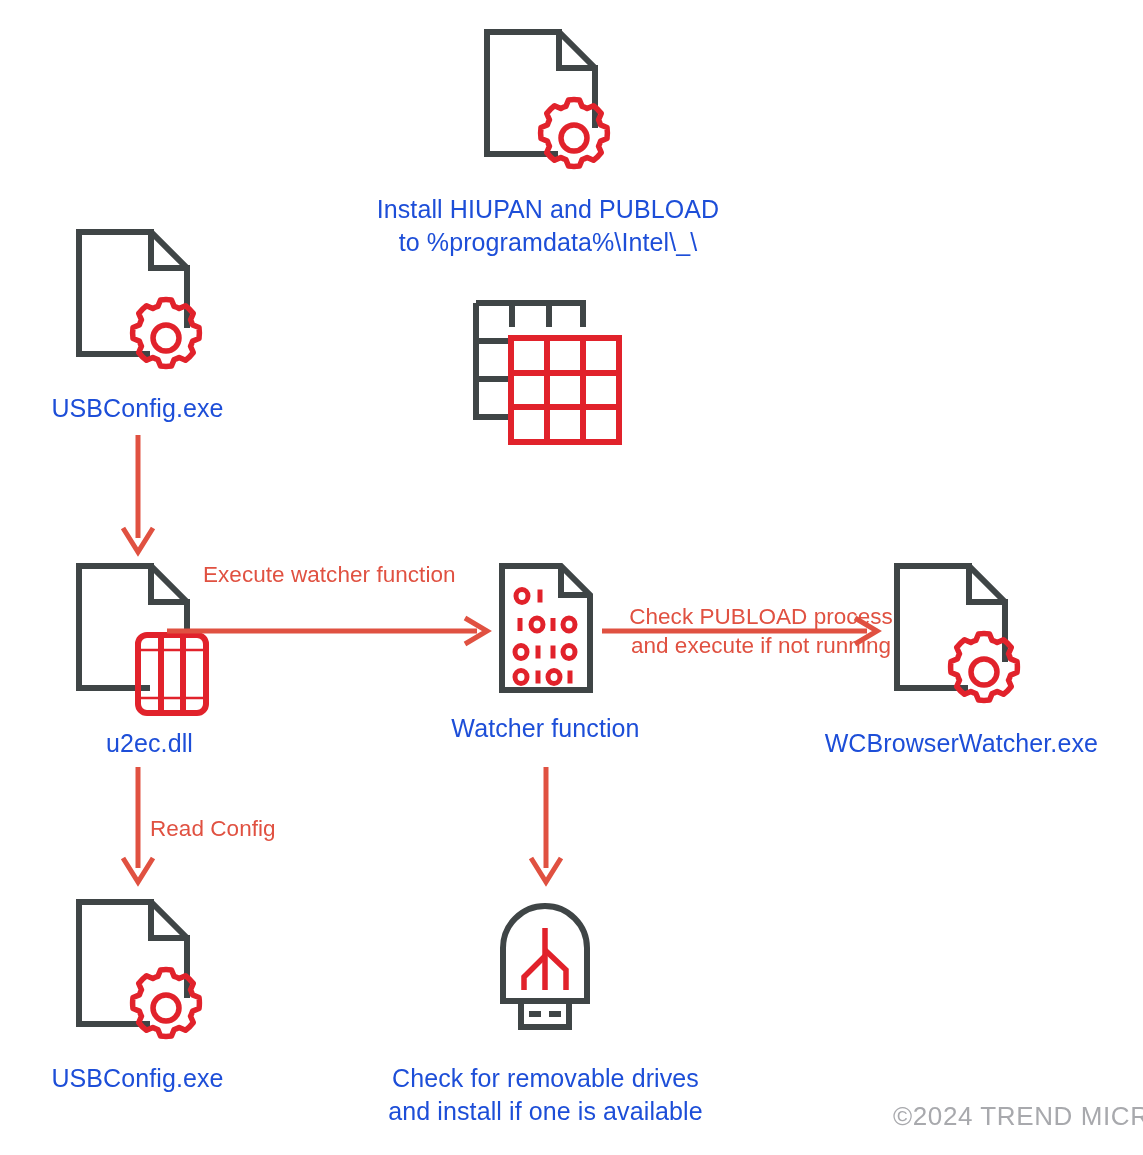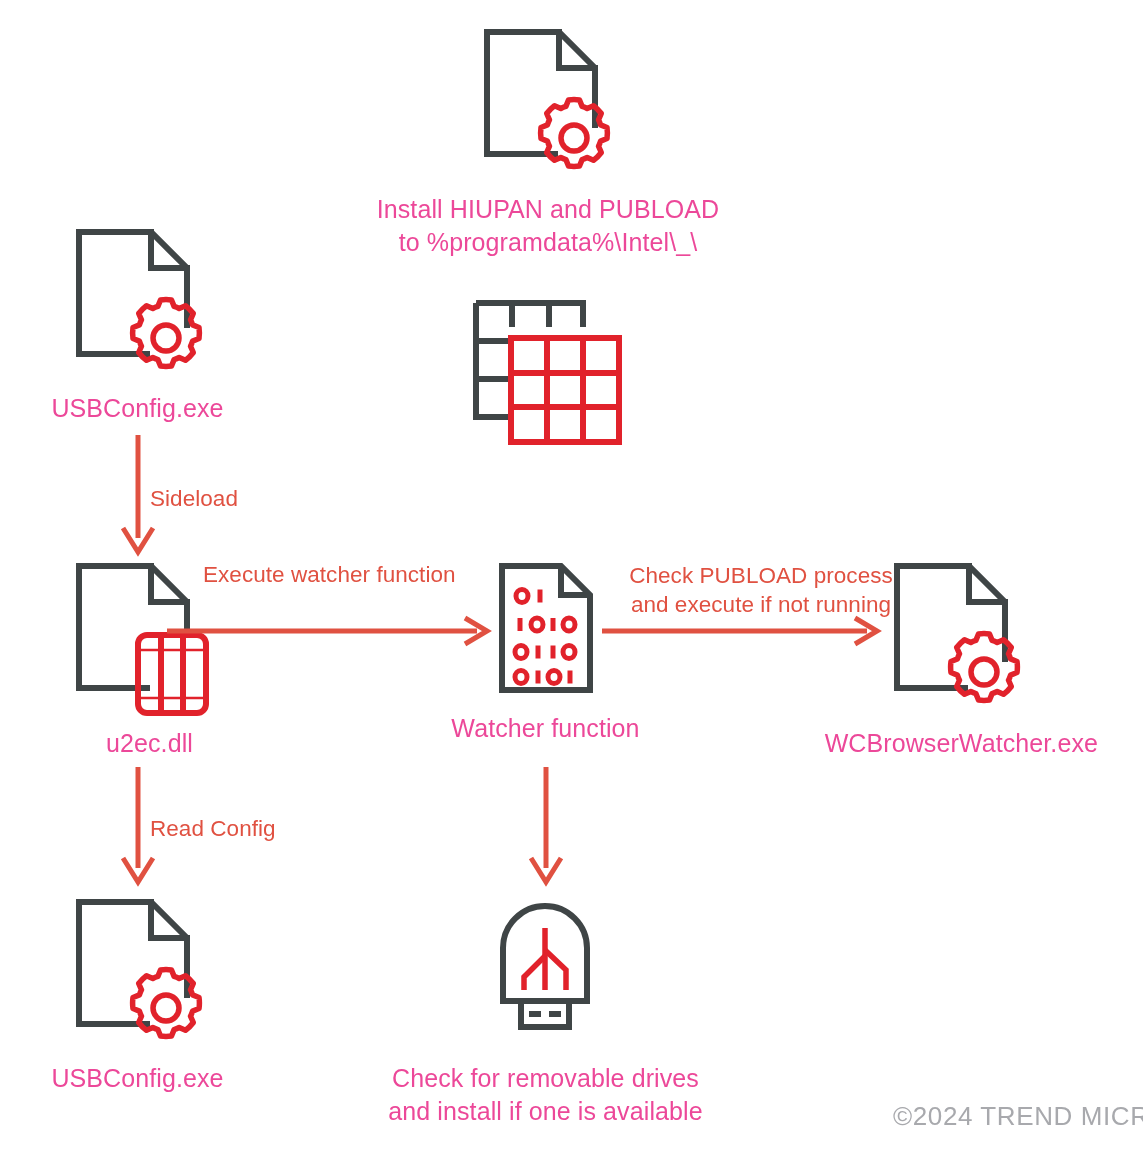--- a/index.html
+++ b/index.html
@@ -23,36 +23,37 @@
     position: absolute;
   }
   .node-icon {
     position: absolute;
     left: 0;
     top: 0;
   }
   .caption {
     position: absolute;
     text-align: center;
-    color: #ec4899;
+    color: #1d4ed8;
     font-size: 25px;
     line-height: 33px;
     letter-spacing: 0.1px;
     white-space: pre-line;
   }
   .edge-label {
     position: absolute;
     color: #e05141;
     font-size: 22.5px;
     line-height: 29px;
     letter-spacing: 0.05px;
     white-space: pre-line;
   }
   .edge-label.center {
     text-align: center;
+    margin-top: 41px;
   }
   .edge-label.left {
     text-align: left;
   }
   .arrow {
     position: absolute;
   }
   .watermark {
     position: absolute;
     color: #a8a9ad;
@@ -88,21 +89,20 @@
         <circle cx="0" cy="0" r="13" fill="none" stroke="#e1222b" stroke-width="5.5"></circle>
       </g>
     </svg>
   </div>
   <div class="caption" style="left:0px; top:392px; width:275px;">USBConfig.exe</div>
 
   <svg class="arrow" style="left:112px; top:430px;" width="52" height="130" viewBox="0 0 52 130">
     <path d="M26 5 V108" fill="none" stroke="#e05141" stroke-width="5"></path>
     <path d="M11 98 L26 122 L41 98" fill="none" stroke="#e05141" stroke-width="5" stroke-linecap="butt" stroke-linejoin="miter"></path>
   </svg>
-  <div class="edge-label left" style="left:150px; top:484px; width:200px;">Sideload</div>
 
   <div class="node" style="left:468px; top:295px; width:165px; height:150px;">
     <svg class="node-icon" width="165" height="150" viewBox="0 0 165 150">
 
       <path d="M8 8 H118" fill="none" stroke="#3f4546" stroke-width="6" stroke-linecap="butt"></path>
       <path d="M8 8 V122 H40" fill="none" stroke="#3f4546" stroke-width="6" stroke-linecap="butt"></path>
       <path d="M44 8 V32" fill="none" stroke="#3f4546" stroke-width="6" stroke-linecap="butt"></path>
       <path d="M81 8 V32" fill="none" stroke="#3f4546" stroke-width="6" stroke-linecap="butt"></path>
       <path d="M115 8 V32" fill="none" stroke="#3f4546" stroke-width="6" stroke-linecap="butt"></path>
       <path d="M8 46 H44" fill="none" stroke="#3f4546" stroke-width="6" stroke-linecap="butt"></path>

